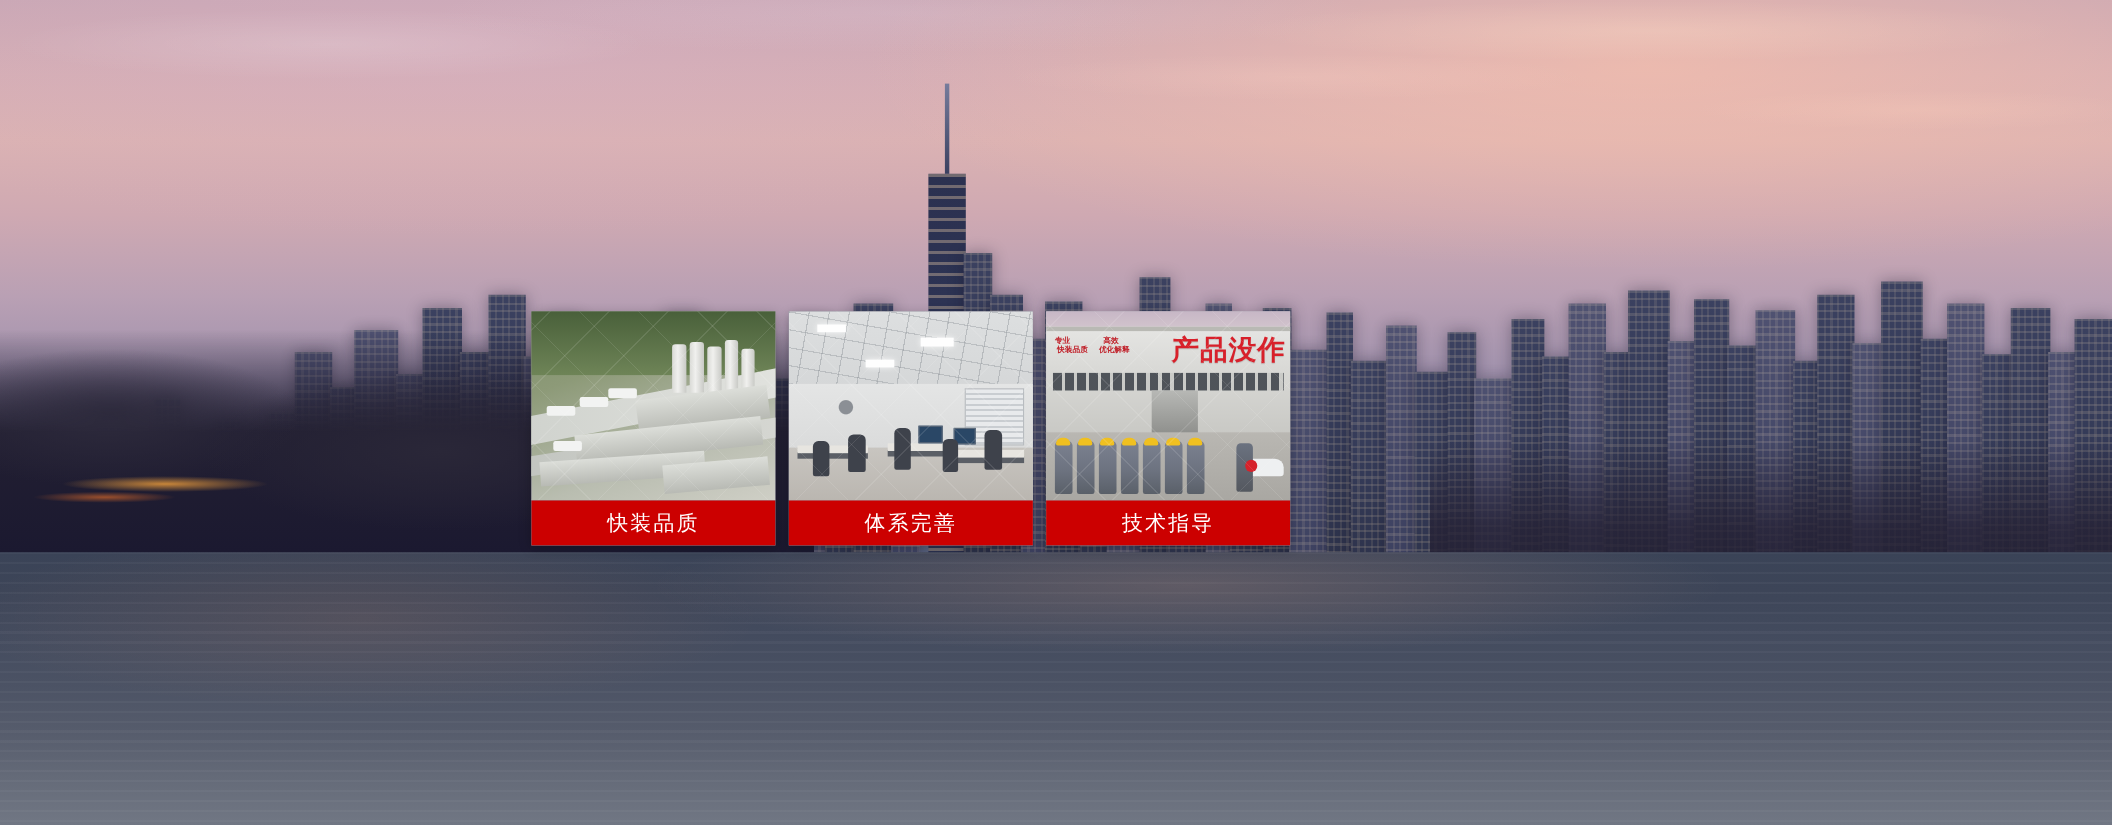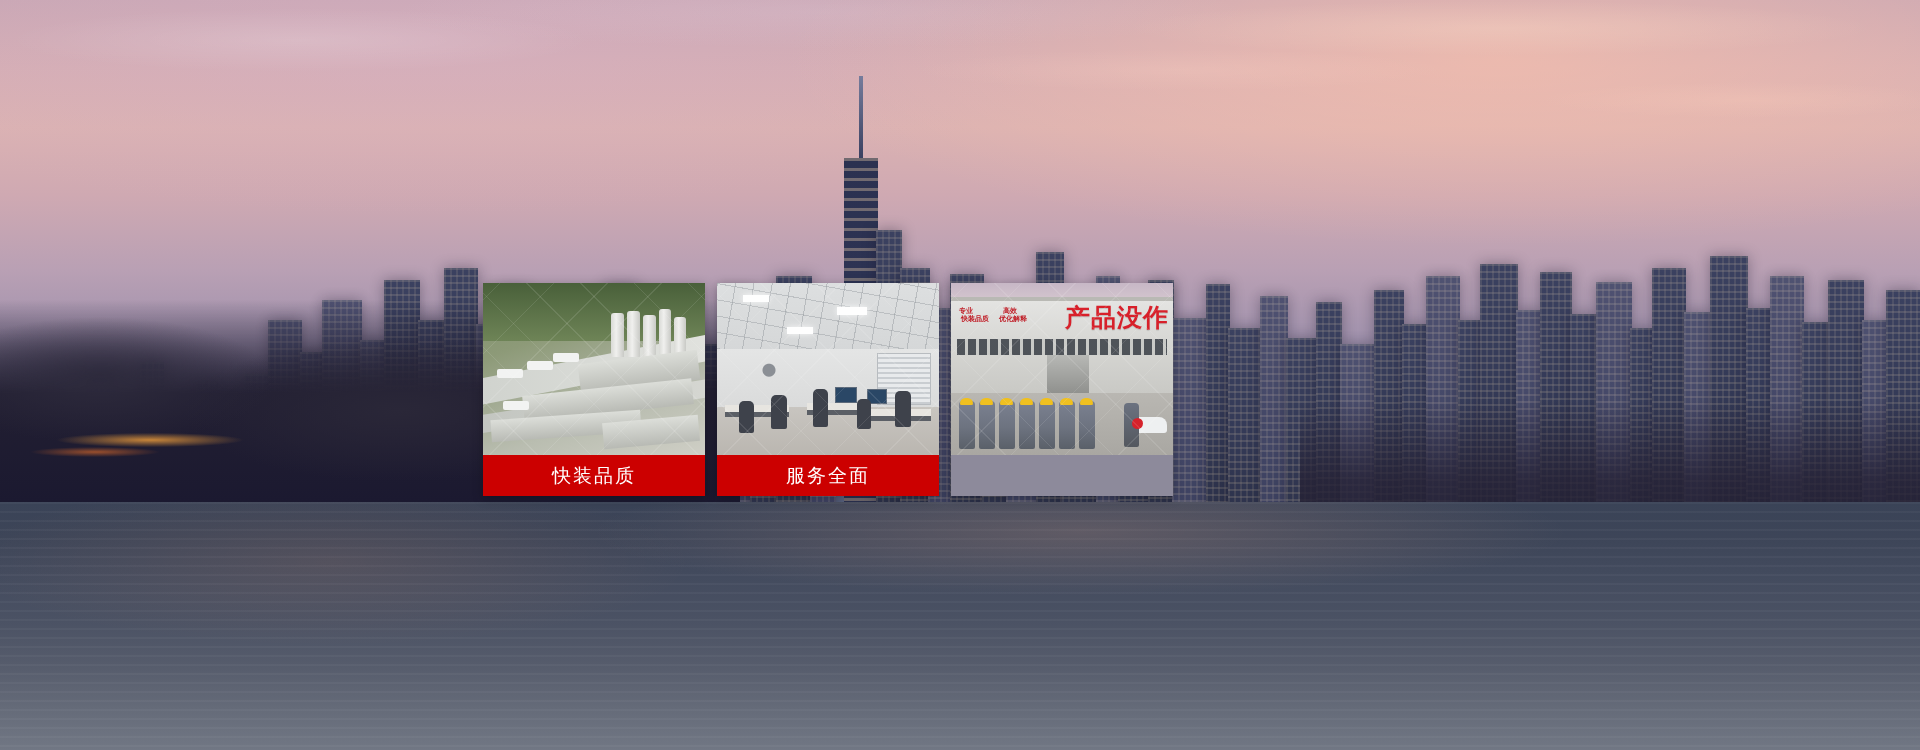--- a/index.html
+++ b/index.html
@@ -432,21 +432,21 @@
           <div class="monitor" style="left:150px; top:106px; width:20px; height:15px;"></div>
           <div class="person" style="left:54px;  top:112px; width:16px; height:34px;"></div>
           <div class="person" style="left:96px;  top:106px; width:15px; height:38px;"></div>
           <div class="person" style="left:178px; top:108px; width:16px; height:36px;"></div>
           <div class="person" style="left:22px;  top:118px; width:15px; height:32px;"></div>
           <div class="person" style="left:140px; top:116px; width:14px; height:30px;"></div>
         </div>
         <div class="watermark"></div>
       </div>
       <div class="card-label">
-        <span>服务全面</span>
+        <span>体系完善</span>
       </div>
     </div>
 
     <div class="card">
       <div class="card-photo">
         <div class="ph4">
           <div class="fsky"></div>
           <div class="fbuild"></div>
           <div class="roofline"></div>
           <div class="bigred">产品没作</div>
@@ -470,16 +470,19 @@
             <div class="helmet" style="left:89px; bottom:50px;"></div>
           <div class="worker" style="left:108px;"></div> 
             <div class="helmet" style="left:109px;bottom:50px;"></div>
           <div class="worker" style="left:128px;"></div> 
             <div class="helmet" style="left:129px;bottom:50px;"></div>
           <div class="redman"></div>
           <div class="redball"></div>
         </div>
         <div class="watermark"></div>
       </div>
+      <div class="card-label">
+        <span>技术指导</span>
+      </div>
     </div>
 
   </div>
 </div>
 
 </body></html>

